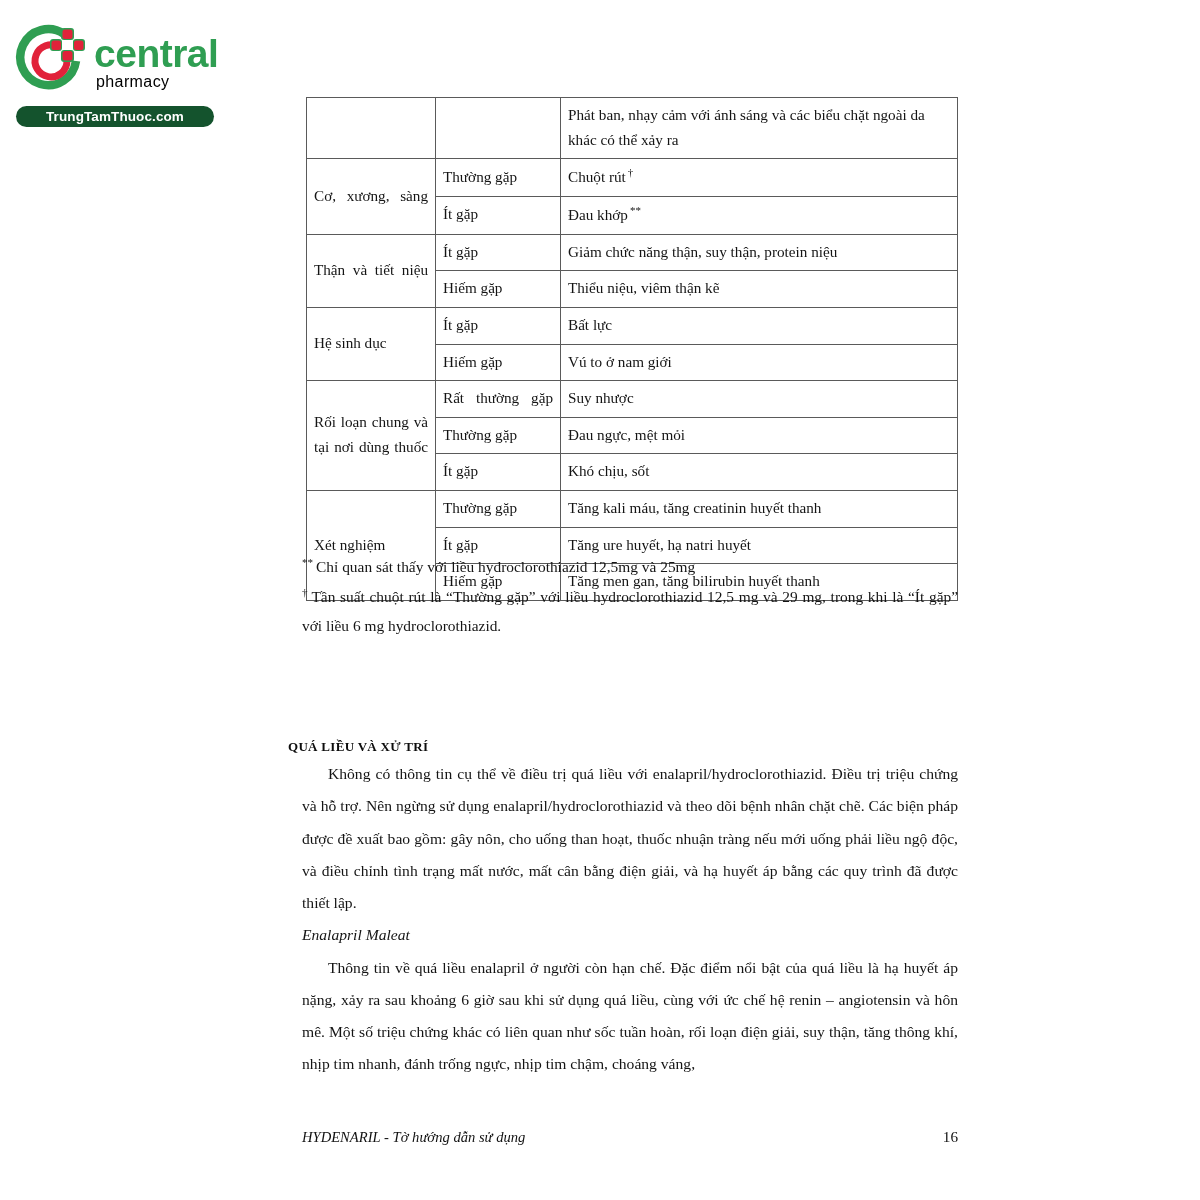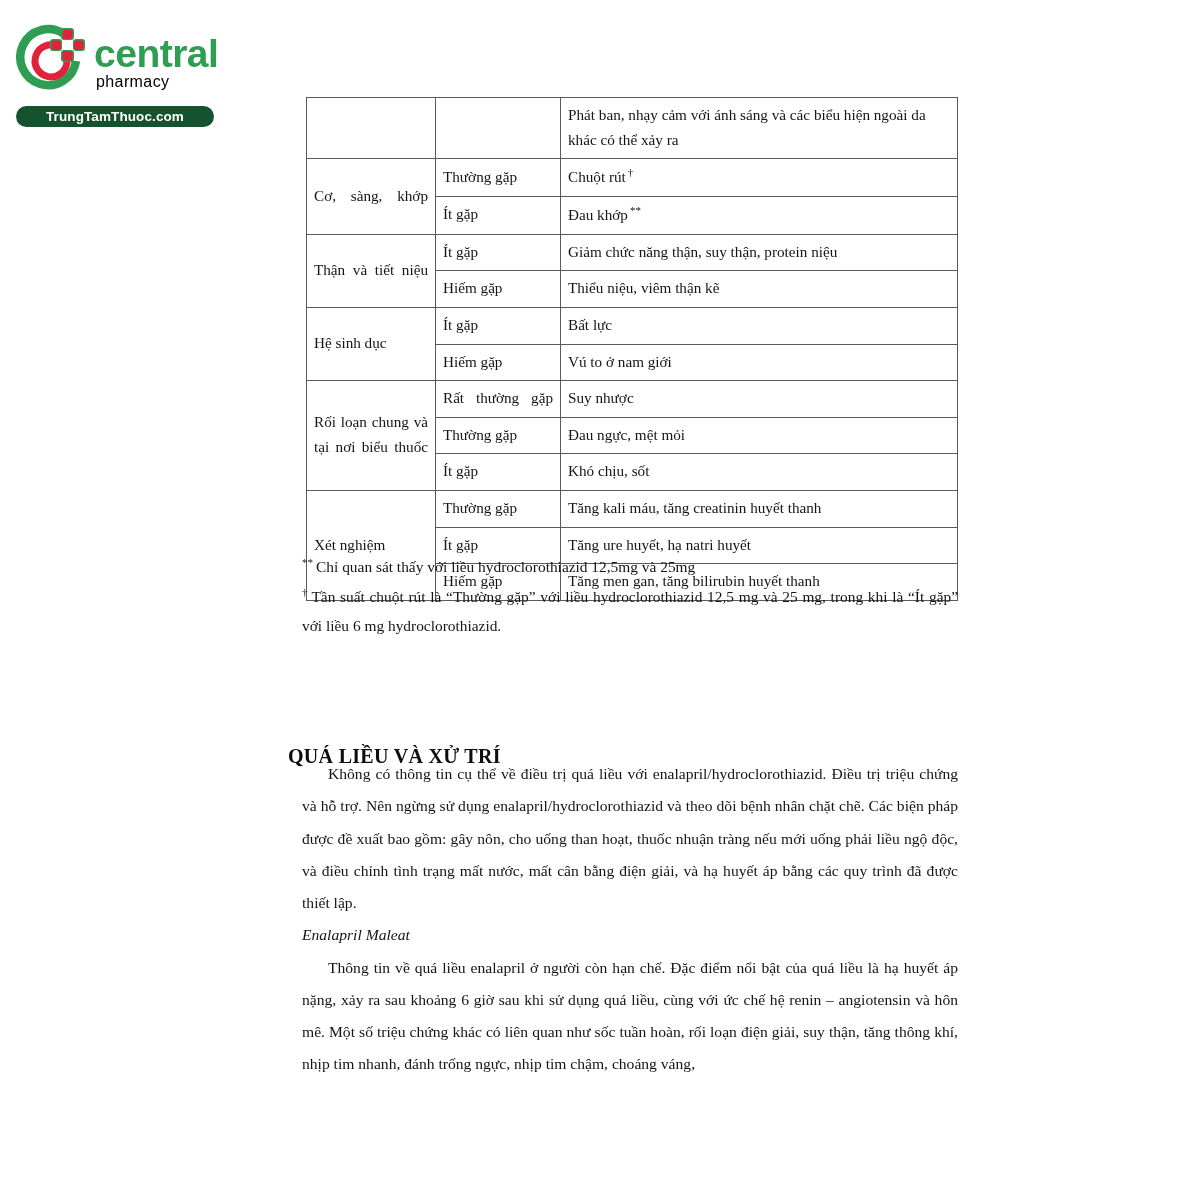--- a/index.html
+++ b/index.html
@@ -157,21 +157,21 @@
     font-size: 0.72em;
     vertical-align: super;
     padding-right: 3px;
   }
 
   
   #sec-heading {
     position: absolute;
     left: 0px;
     top: 728px;
-    font-size: 20px;
+    font-size: 13px;
     font-weight: 700;
     letter-spacing: 0.3px;
     color: #0d0d0d;
   }
 
   
   #body-block {
     position: absolute;
     left: 14px;
     top: 758px;
@@ -252,25 +252,25 @@
 </div>
 
 <div id="page-col">
 
   <table id="ae-table">
     <tbody>
 
       <tr>
         <td class="c-sys" rowspan="1"></td>
         <td class="c-freq"></td>
-        <td class="c-desc tall"><span>Phát ban, nhạy cảm với ánh sáng và các biểu hiện ngoài da khác có thể xảy ra</span></td>
-      </tr>
-
-      <tr>
-        <td class="c-sys" rowspan="2">Cơ, sàng, khớp</td>
+        <td class="c-desc tall"><span>Phát ban, nhạy cảm với ánh sáng và các biểu chặt ngoài da khác có thể xảy ra</span></td>
+      </tr>
+
+      <tr>
+        <td class="c-sys" rowspan="2">Cơ, xương, sàng</td>
         <td class="c-freq">Thường gặp</td>
         <td class="c-desc"><span>Chuột rút</span><sup class="fn">†</sup></td>
       </tr>
 
       <tr>
         <td class="c-freq">Ít gặp</td>
         <td class="c-desc"><span>Đau khớp</span><sup class="fn">**</sup></td>
       </tr>
 
       <tr>
@@ -289,21 +289,21 @@
         <td class="c-freq">Ít gặp</td>
         <td class="c-desc">Bất lực</td>
       </tr>
 
       <tr>
         <td class="c-freq">Hiếm gặp</td>
         <td class="c-desc">Vú to ở nam giới</td>
       </tr>
 
       <tr>
-        <td class="c-sys" rowspan="3">Rối loạn chung và tại nơi biểu thuốc</td>
+        <td class="c-sys" rowspan="3">Rối loạn chung và tại nơi dùng thuốc</td>
         <td class="c-freq just">Rất thường gặp</td>
         <td class="c-desc tall">Suy nhược</td>
       </tr>
 
       <tr>
         <td class="c-freq">Thường gặp</td>
         <td class="c-desc">Đau ngực, mệt mỏi</td>
       </tr>
 
       <tr>
@@ -325,25 +325,29 @@
       <tr>
         <td class="c-freq">Hiếm gặp</td>
         <td class="c-desc">Tăng men gan, tăng bilirubin huyết thanh</td>
       </tr>
 
     </tbody>
   </table>
 
   <div id="footnotes">
     <p class="fnote nojust"><span class="fn-mark">**</span><span>Chỉ quan sát thấy với liều hydroclorothiazid 12,5mg và 25mg</span></p>
-    <p class="fnote"><span class="fn-mark">†</span><span>Tần suất chuột rút là “Thường gặp” với liều hydroclorothiazid 12,5 mg và 25 mg, trong khi là “Ít gặp” với liều 6 mg hydroclorothiazid.</span></p>
+    <p class="fnote"><span class="fn-mark">†</span><span>Tần suất chuột rút là “Thường gặp” với liều hydroclorothiazid 12,5 mg và 29 mg, trong khi là “Ít gặp” với liều 6 mg hydroclorothiazid.</span></p>
   </div>
 
   <h2 id="sec-heading">QUÁ LIỀU VÀ XỬ TRÍ</h2>
 
   <div id="body-block">
     <p class="bodypara indented">Không có thông tin cụ thể về điều trị quá liều với enalapril/hydroclorothiazid. Điều trị triệu chứng và hỗ trợ. Nên ngừng sử dụng enalapril/hydroclorothiazid và theo dõi bệnh nhân chặt chẽ. Các biện pháp được đề xuất bao gồm: gây nôn, cho uống than hoạt, thuốc nhuận tràng nếu mới uống phải liều ngộ độc, và điều chỉnh tình trạng mất nước, mất cân bằng điện giải, và hạ huyết áp bằng các quy trình đã được thiết lập.</p>
     <p class="subhead-it">Enalapril Maleat</p>
     <p class="bodypara indented">Thông tin về quá liều enalapril ở người còn hạn chế. Đặc điểm nổi bật của quá liều là hạ huyết áp nặng, xảy ra sau khoảng 6 giờ sau khi sử dụng quá liều, cùng với ức chế hệ renin – angiotensin và hôn mê. Một số triệu chứng khác có liên quan như sốc tuần hoàn, rối loạn điện giải, suy thận, tăng thông khí, nhịp tim nhanh, đánh trống ngực, nhịp tim chậm, choáng váng,</p>
   </div>
 
+  <div id="page-footer">
+    <span id="footer-title">HYDENARIL - Tờ hướng dẫn sử dụng</span>
+    <span id="footer-pageno">16</span>
+  </div>
 
 </div>
 
 </body></html>

